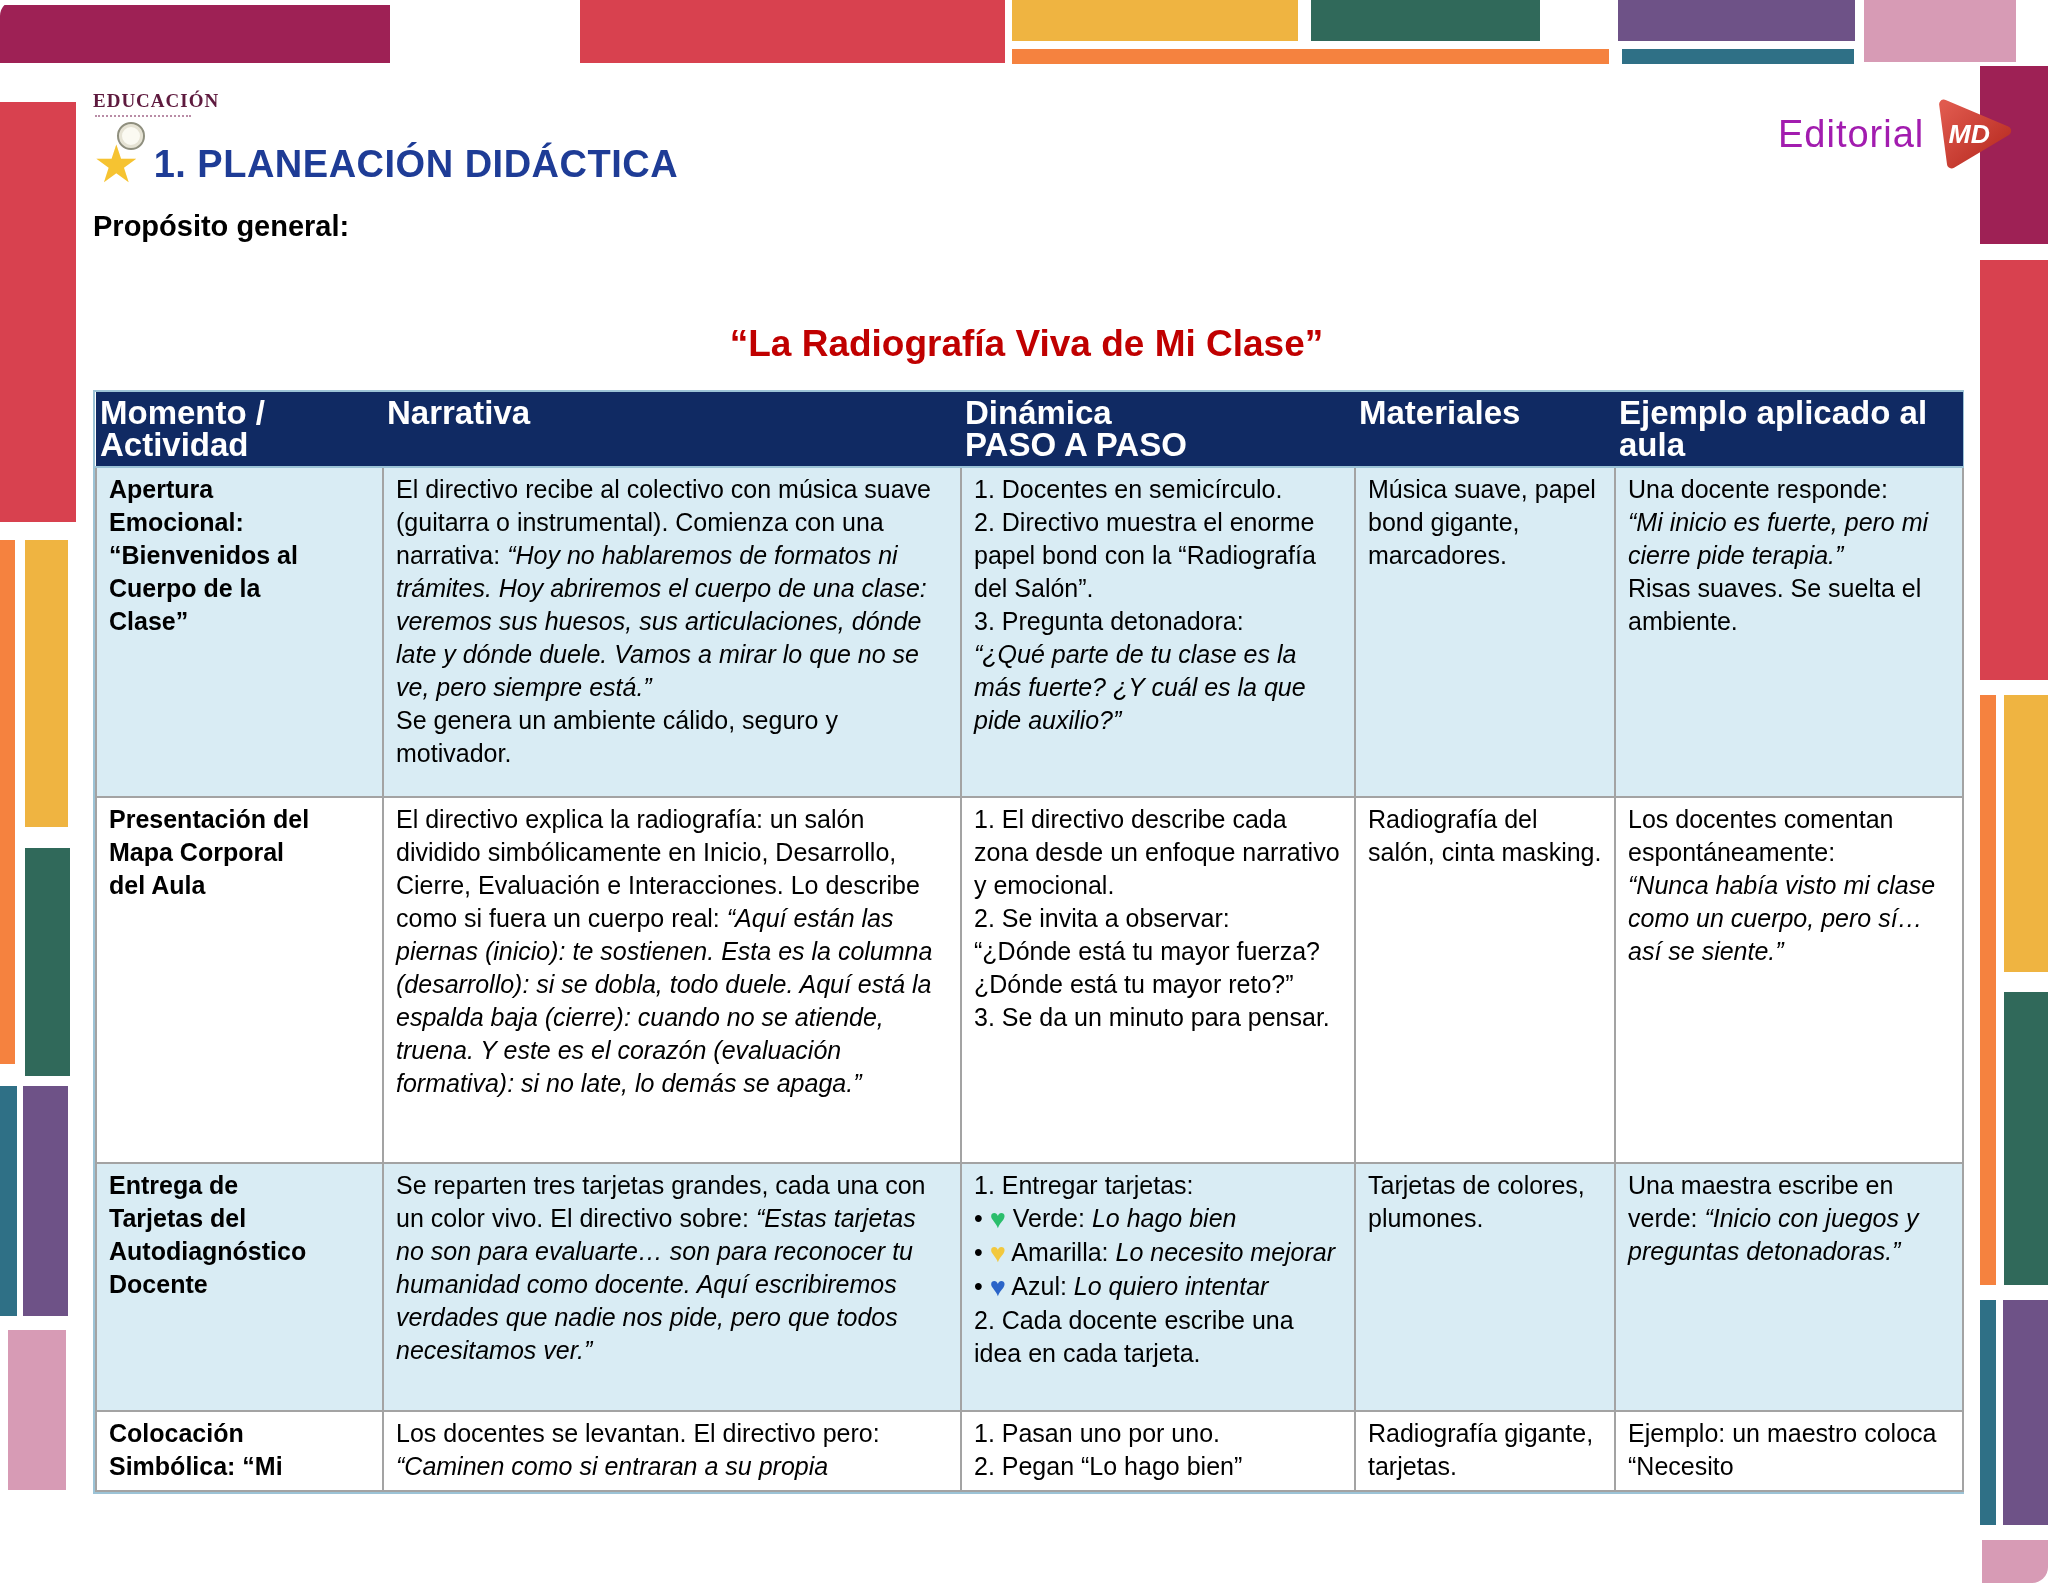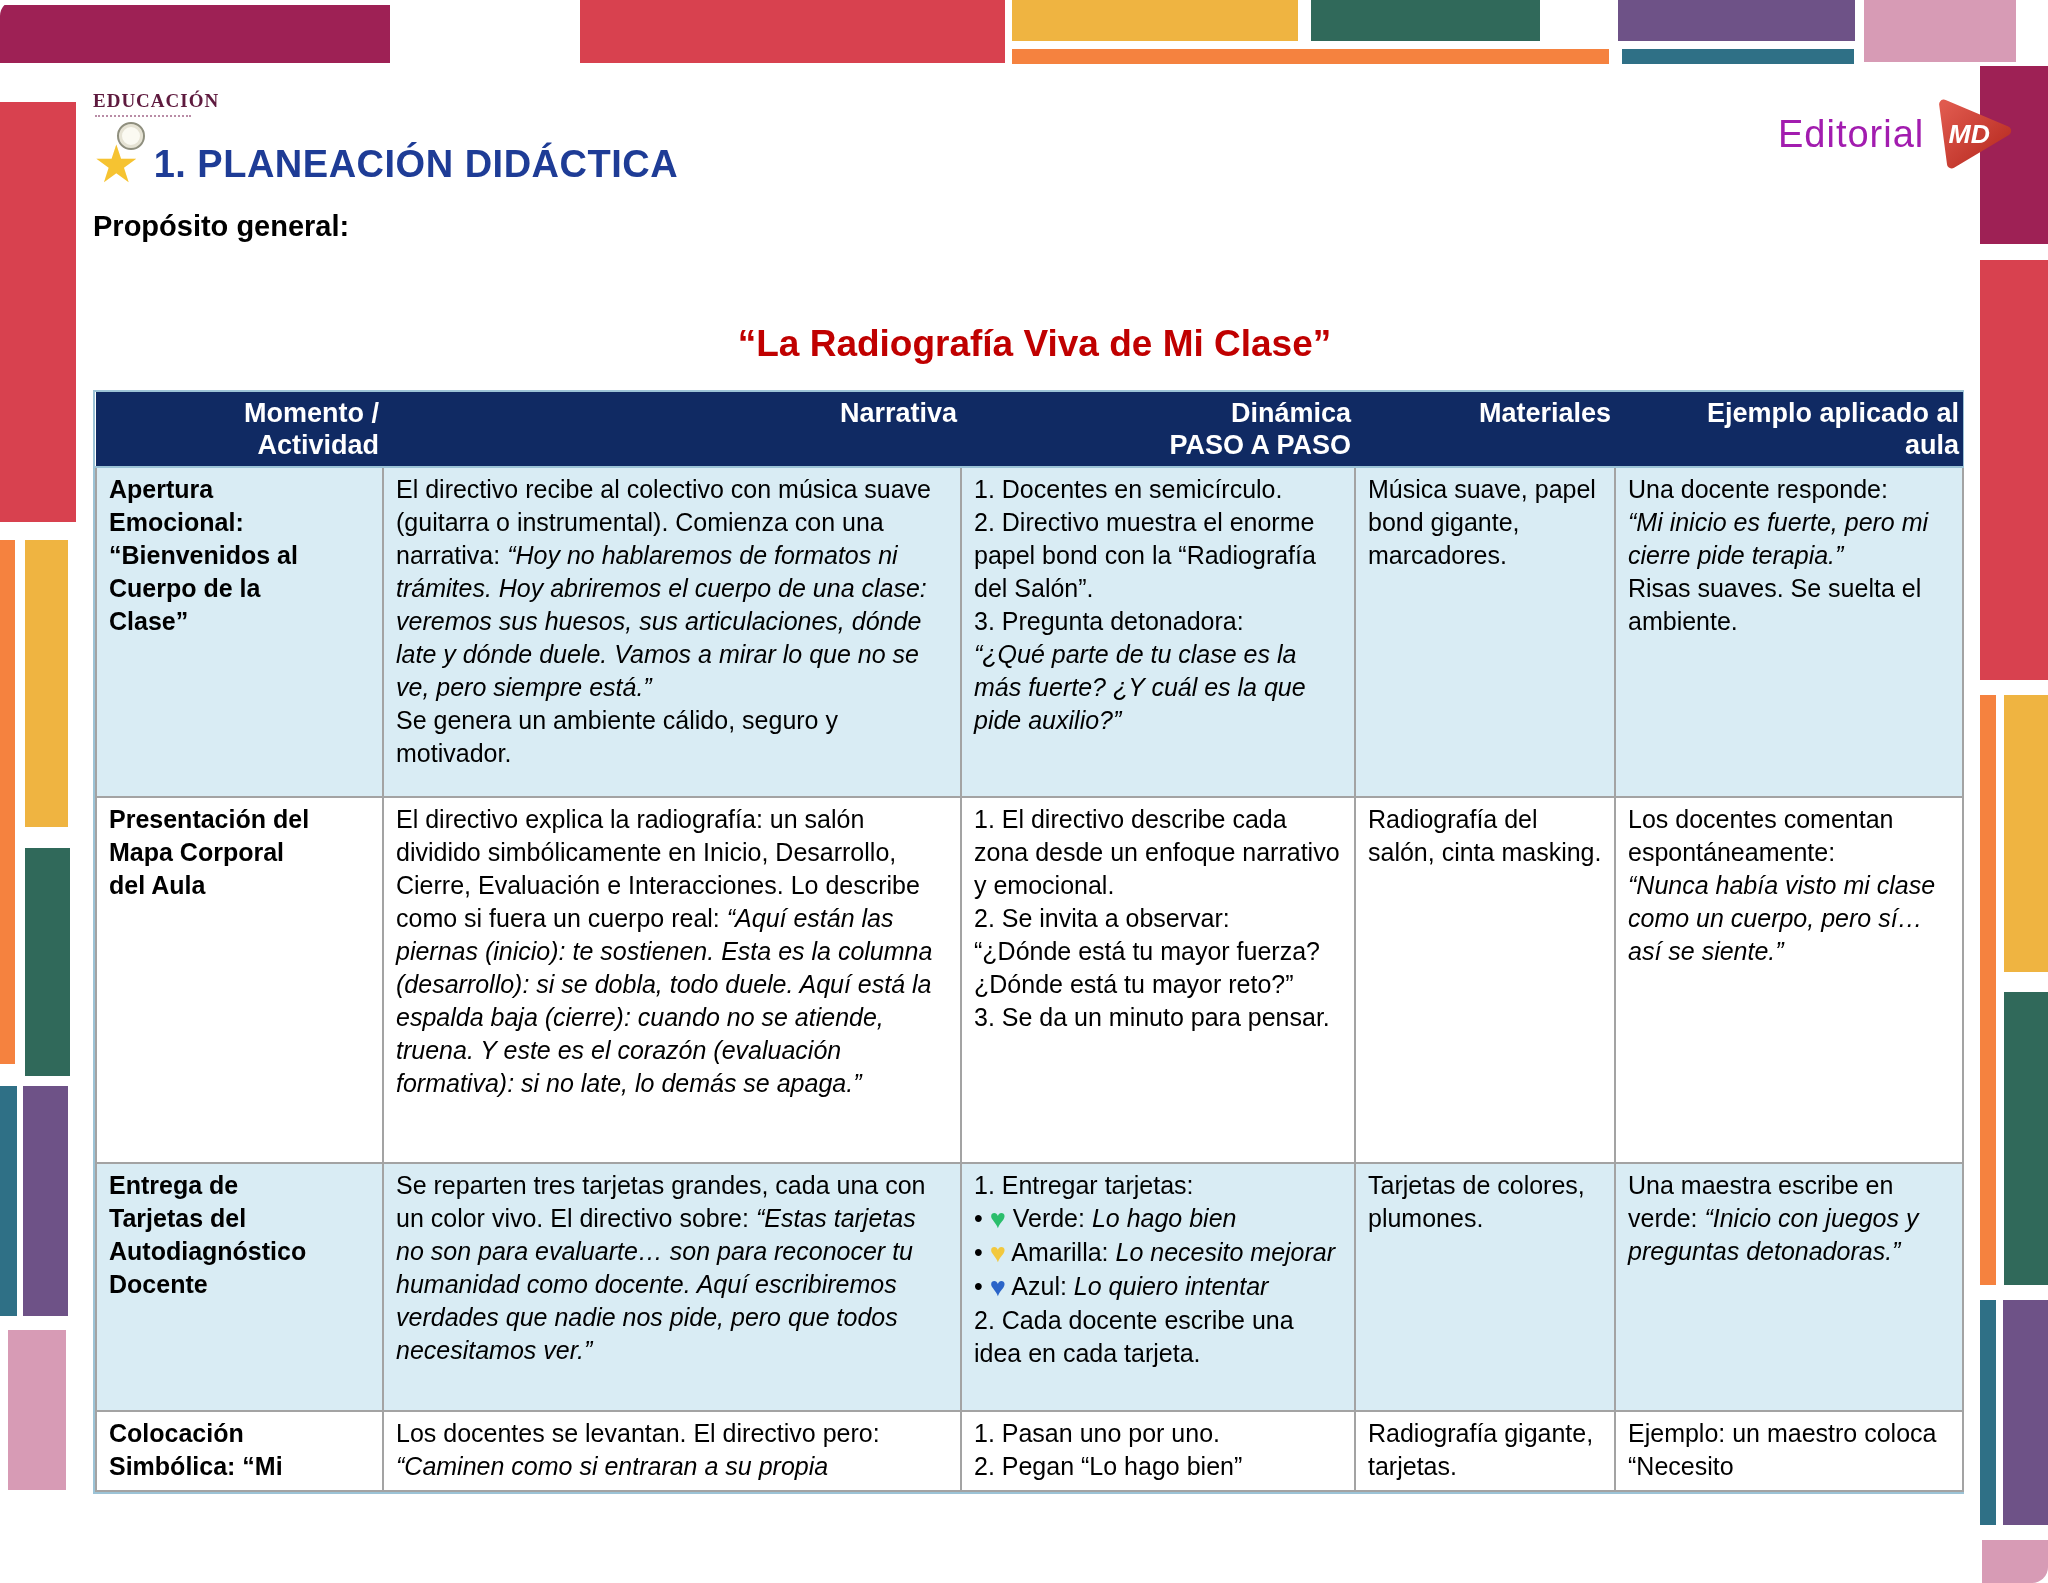--- a/index.html
+++ b/index.html
@@ -25,27 +25,27 @@
   .brand{position:absolute;left:1778px;top:98px;display:flex;align-items:center;gap:8px;}
   .brand-name{font-size:38px;font-weight:normal;color:#a21caf;letter-spacing:1px;}
 
   .title-row{position:absolute;left:93px;top:138px;display:flex;align-items:center;gap:14px;}
   .star{font-size:52px;line-height:52px;color:#F6C331;}
   .page-title{margin:0;font-size:38px;font-weight:bold;color:#1E3C96;letter-spacing:0.5px;}
 
   .purpose-label{position:absolute;left:93px;top:210px;font-size:29px;font-weight:bold;}
   .purpose-text{position:absolute;left:93px;top:252px;width:1884px;font-size:26px;line-height:36px;}
 
-  .doc-title{position:absolute;left:101px;top:323px;width:1867px;text-align:center;
+  .doc-title{position:absolute;left:93px;top:323px;width:1867px;text-align:center;
              font-size:37px;font-weight:bold;color:#C00000;}
 
   .table-wrap{position:absolute;left:93px;top:390px;width:1867px;border:2px solid #9CC3D6;}
   table.plan{border-collapse:collapse;table-layout:fixed;width:100%;}
-  table.plan th{background:#102A63;color:#ffffff;font-size:27px;font-weight:bold;
-                vertical-align:top;text-align:right;padding:5px 4px;line-height:32px;
+  table.plan th{background:#102A63;color:#ffffff;font-size:33px;font-weight:bold;
+                vertical-align:top;text-align:left;padding:5px 4px;line-height:32px;
                 border:0;border-bottom:2px solid #9CC3D6;}
   table.plan td{border:2px solid #a3a3a3;vertical-align:top;padding:5px 12px;
                 font-size:25px;line-height:33px;}
   table.plan tbody tr:nth-child(odd) td{background:#D9ECF4;}
   table.plan tbody tr:nth-child(even) td{background:#ffffff;}
   table.plan tbody tr:nth-child(1){height:330px;}
   table.plan tbody tr:nth-child(2){height:366px;}
   table.plan tbody tr:nth-child(3){height:248px;}
   table.plan tbody tr:nth-child(4){height:80px;}
   table.plan tbody tr:nth-child(4) .cw{max-height:70px;overflow:hidden;}

